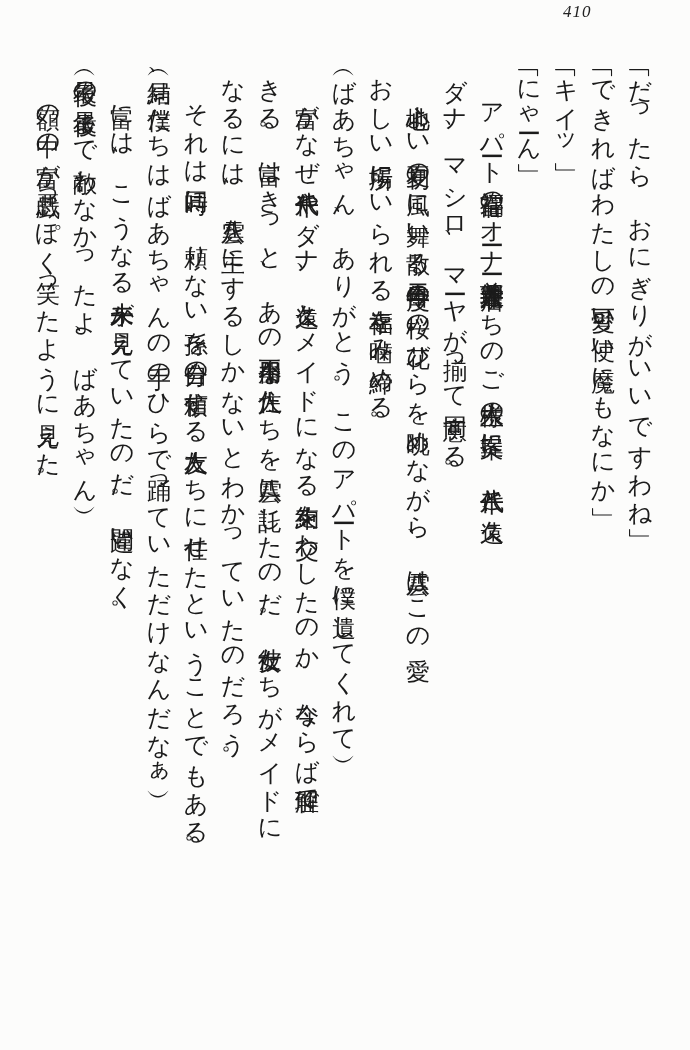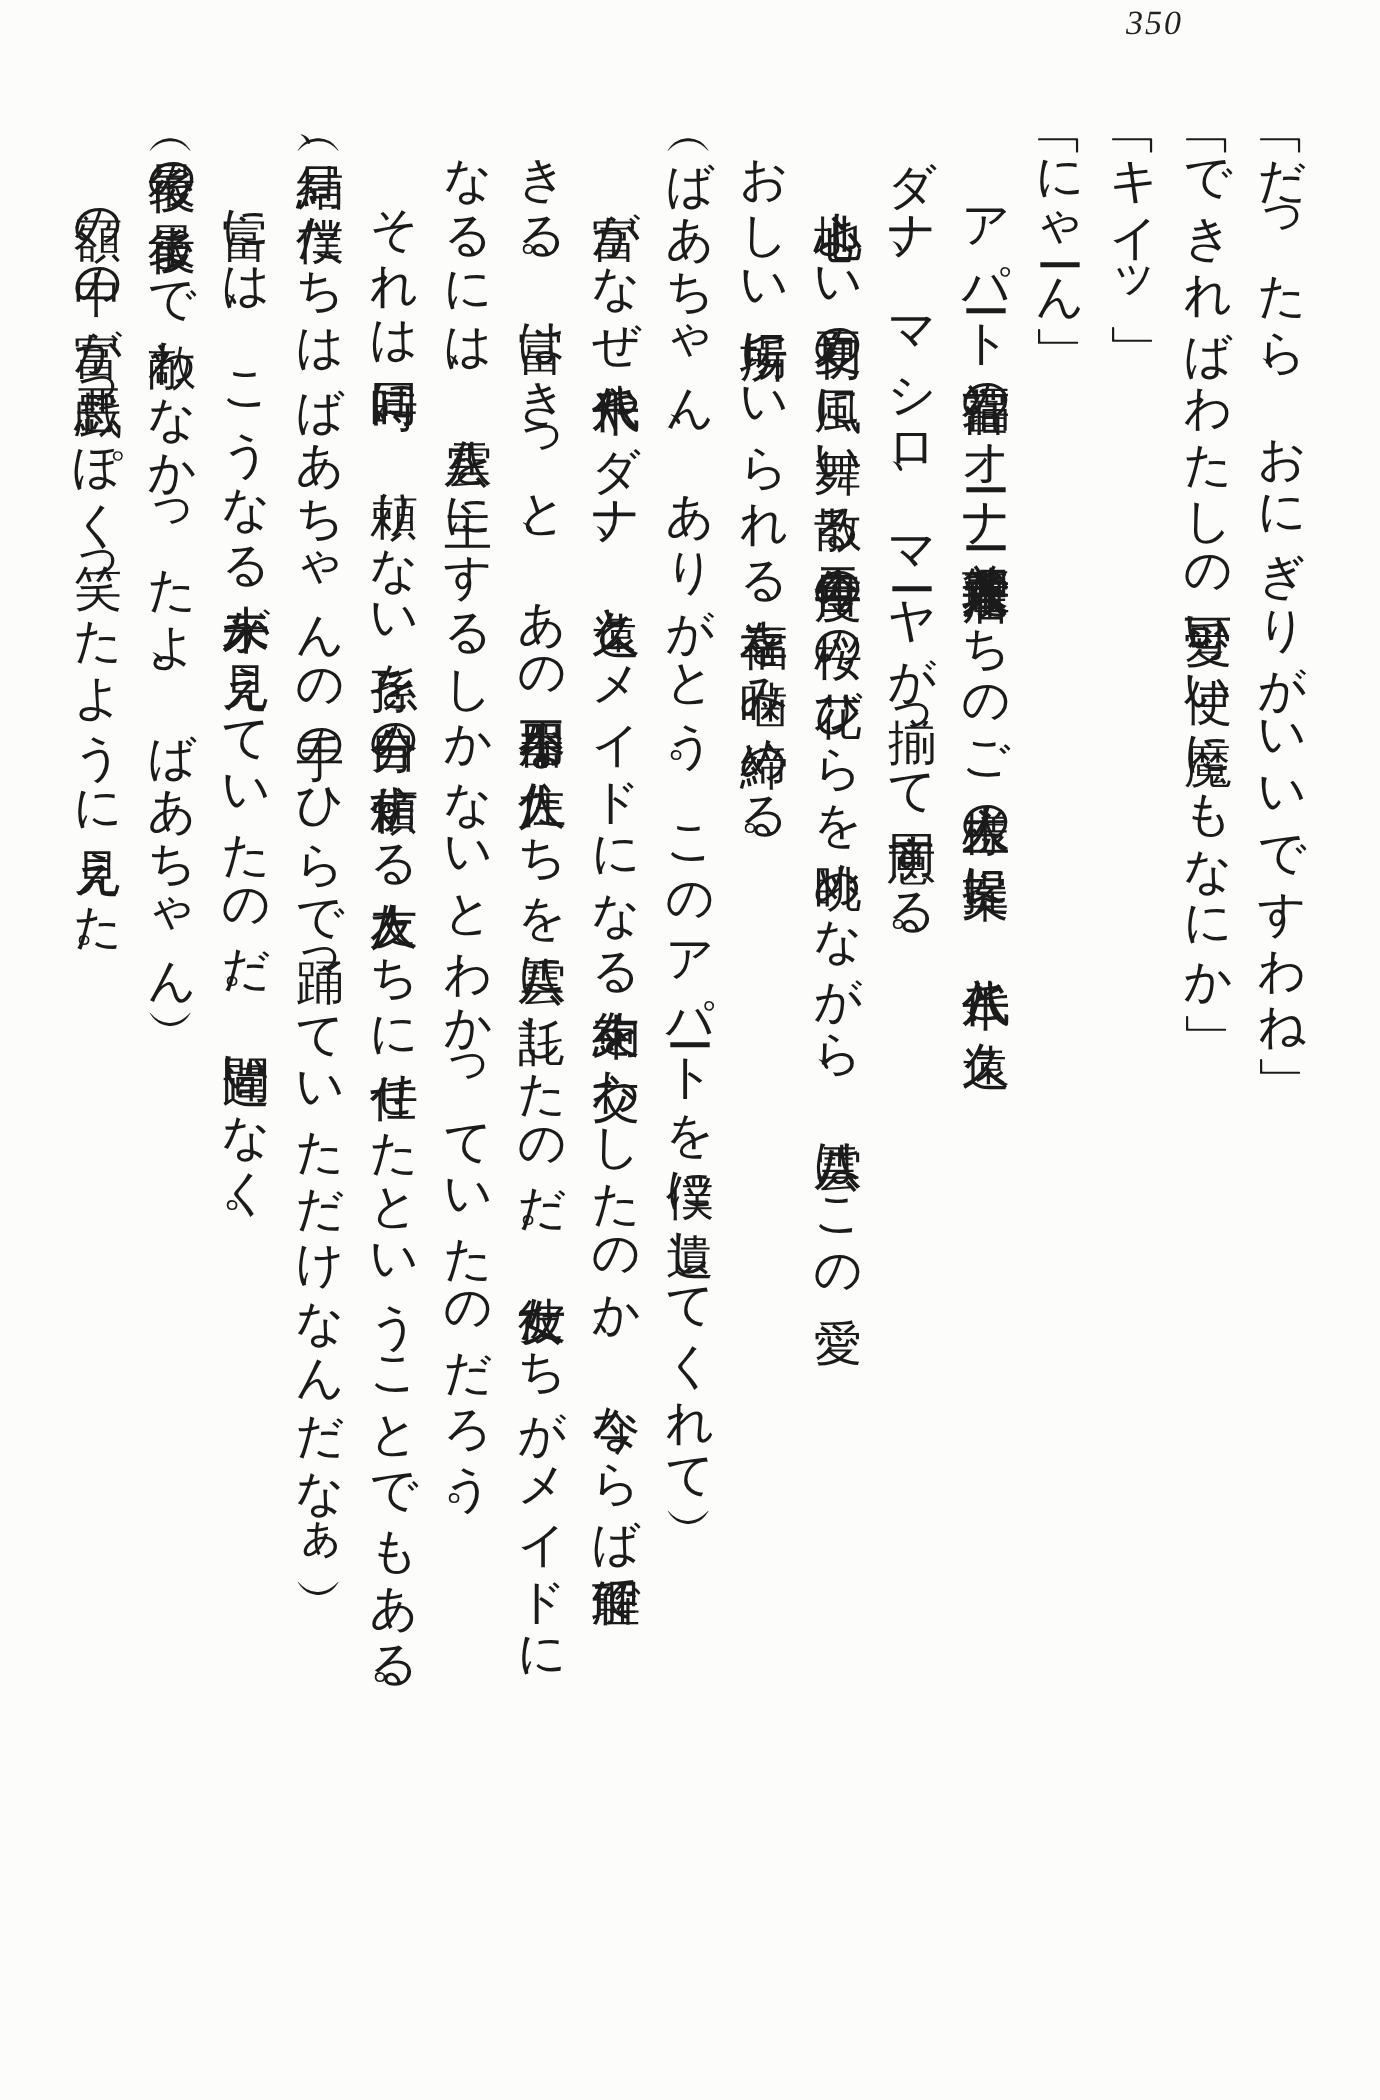--- a/index.html
+++ b/index.html
@@ -42,21 +42,21 @@
     white-space: nowrap;
   }
   .line.indent {
     padding-top: 25px;      
   }
 </style>
 </head>
 <body>
 
 <div class="page">
-  <div class="pageno">350</div>
+  <div class="pageno">410</div>
 
   <div class="text-block">
       <div class="line">「だったら、おにぎりがいいですわね」</div>
       <div class="line">「できればわたしの可愛い使い魔にもなにか」</div>
       <div class="line">「キイッ」</div>
       <div class="line">「にゃーん」</div>
       <div class="line indent">アパート福富荘のオーナー兼管理人兼店子たちのご主人様の提案に、八千代と久遠、</div>
       <div class="line">ダナ、マシロ、マーヤが揃って同意する。</div>
       <div class="line indent">心地よい初夏の風に舞い散る今年二度目の桜の花びらを眺めながら、八雲はこの愛</div>
       <div class="line">おしい場所にいられる幸福を噛み締める。</div>

